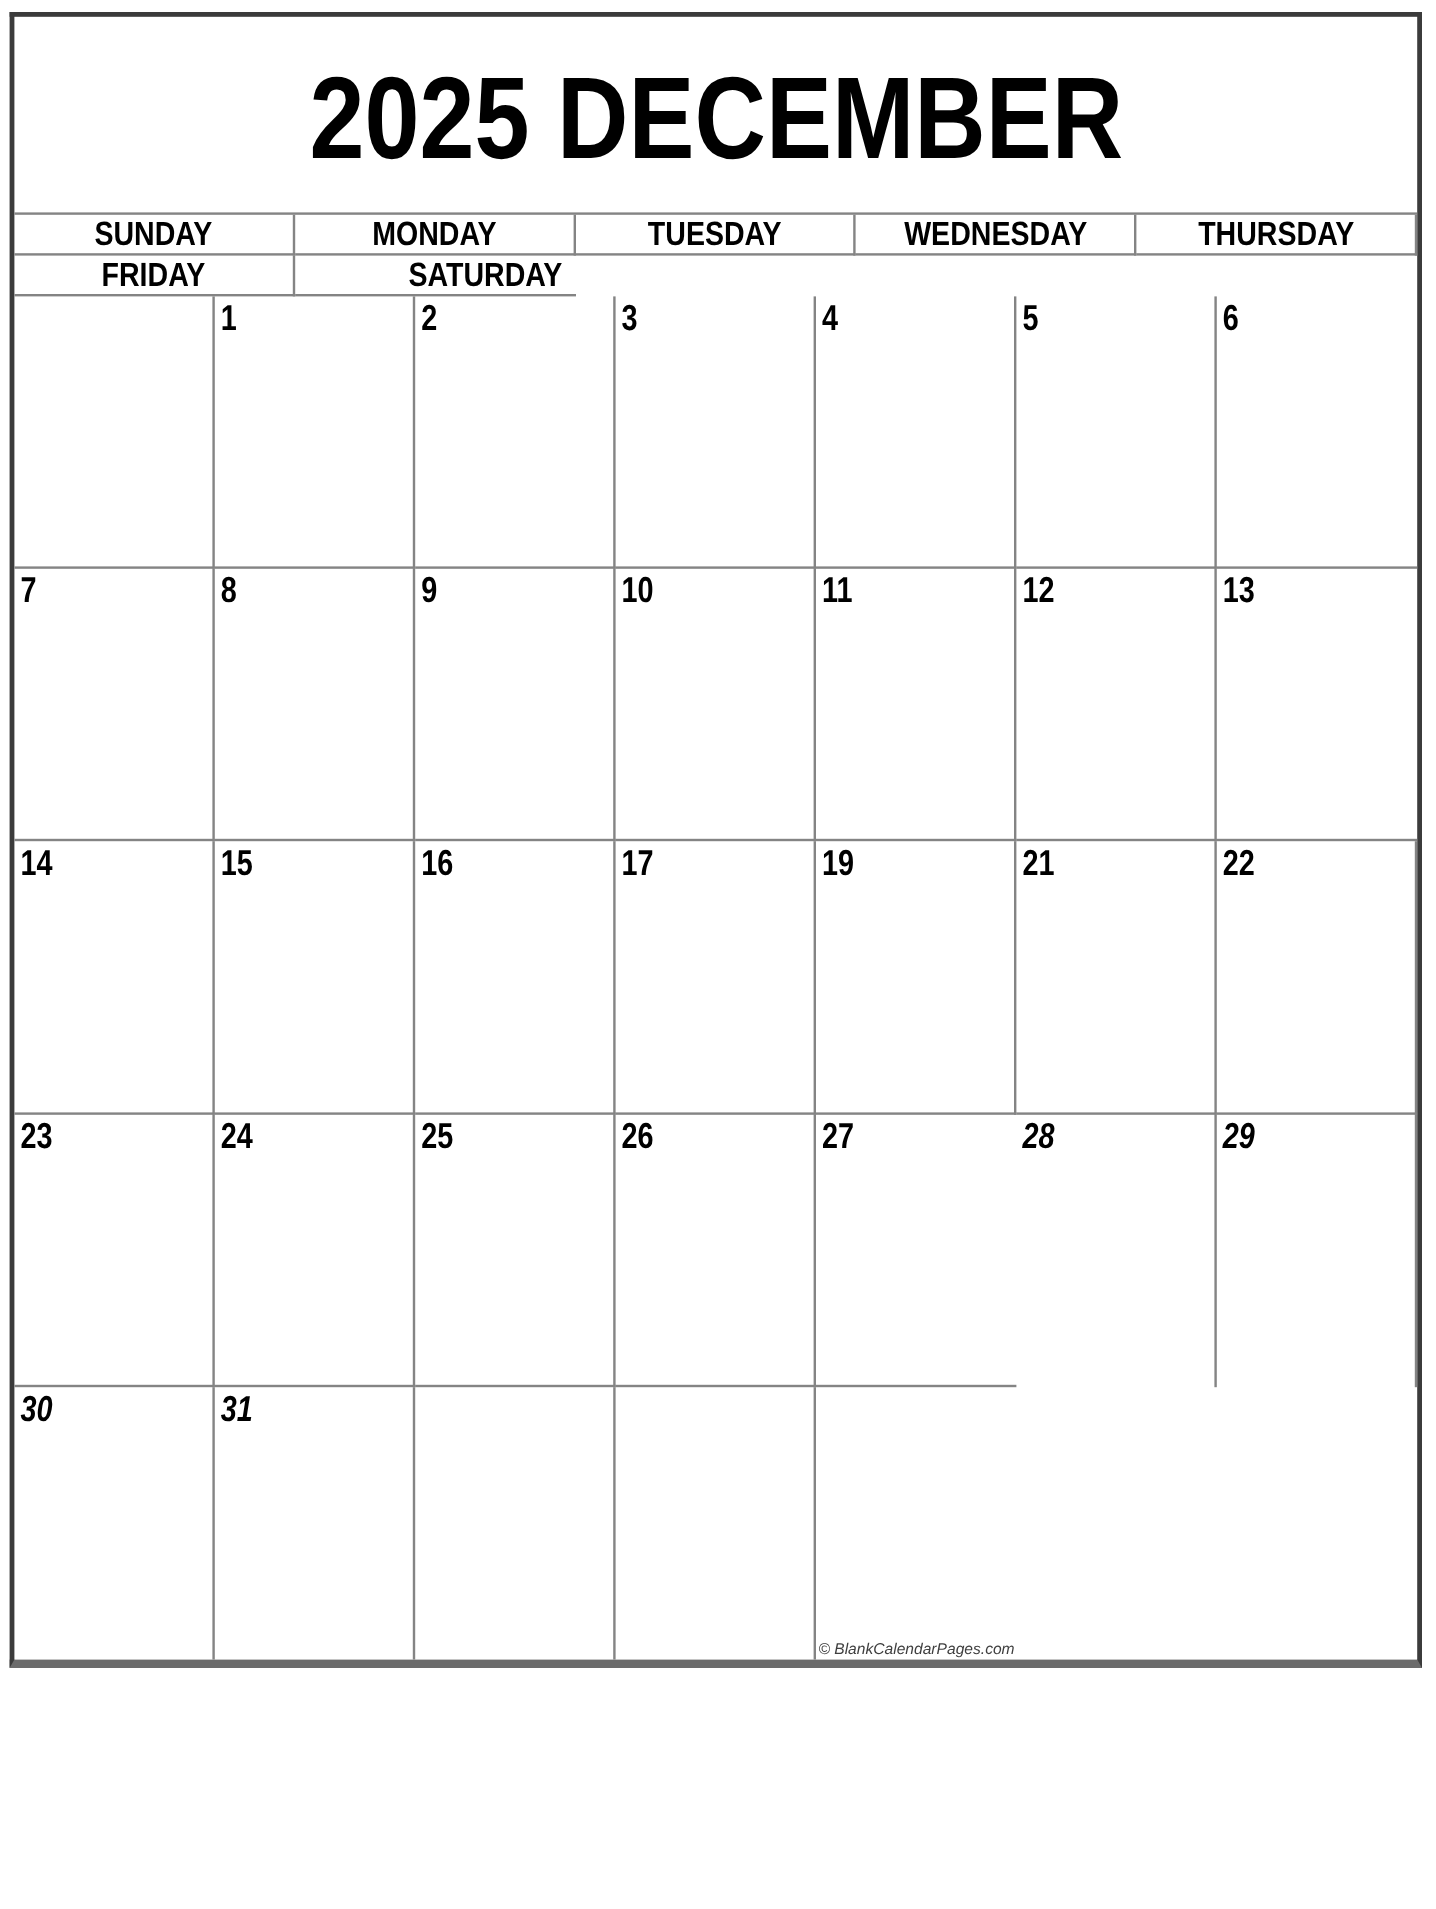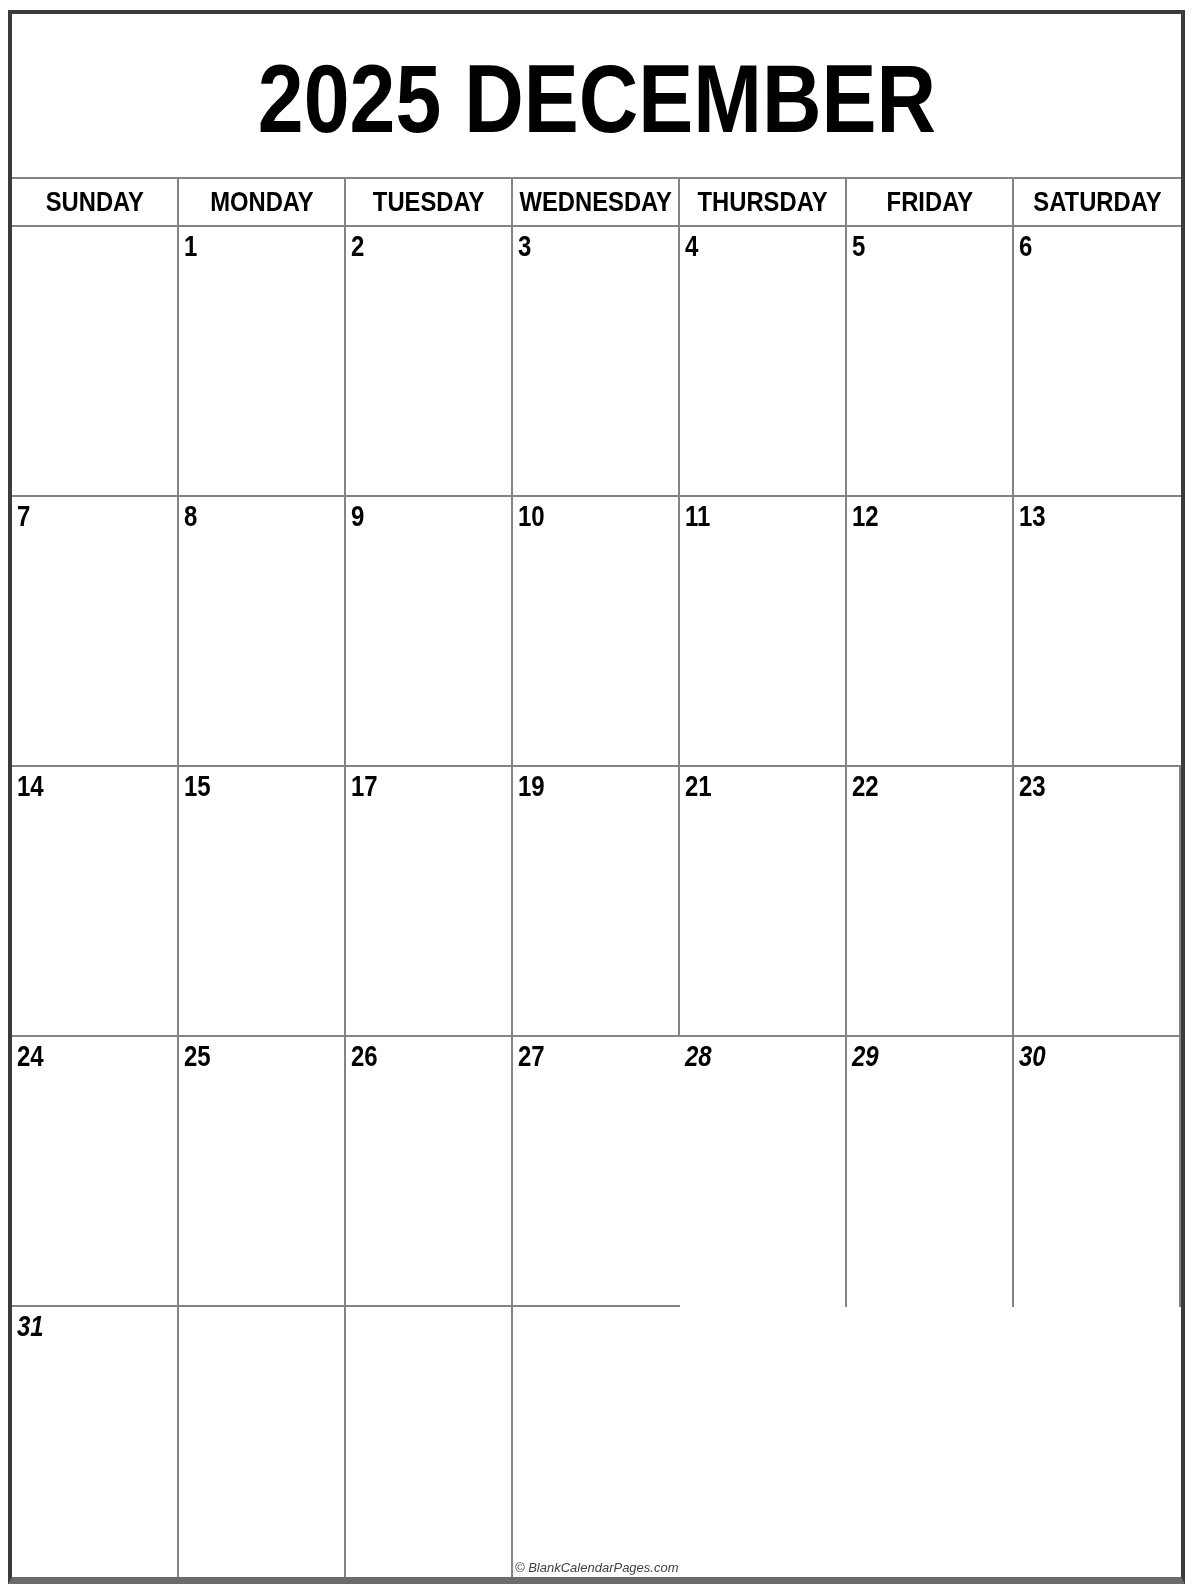--- a/index.html
+++ b/index.html
@@ -8,21 +8,21 @@
     background: #ffffff;
     width: 1197px;
     height: 1591px;
     font-family: "Liberation Sans", sans-serif;
   }
   .page {
     position: absolute;
     left: 8px;
     top: 10px;
     width: 1177px;
-    height: 1574px;
+    height: 1380px;
     box-sizing: border-box;
     border: 4px solid #3b3b3b;
     border-bottom: 7px solid #6b6b6b;
     background: #ffffff;
     display: flex;
     flex-direction: column;
   }
   .title-area {
     height: 163px;
     flex: 0 0 163px;
@@ -38,34 +38,34 @@
     line-height: 1;
     white-space: nowrap;
     display: inline-block;
     transform: scaleX(0.85);
     transform-origin: 50% 50%;
     padding-top: 6px;
   }
   .header-row {
     flex: 0 0 50px;
     display: grid;
-    grid-template-columns: repeat(7, 1fr);
+    grid-template-columns: repeat(5, 1fr);
     border-top: 2px solid #848484;
     box-sizing: border-box;
   }
   .header-cell {
     border-right: 2px solid #848484;
     border-bottom: 2px solid #848484;
     box-sizing: border-box;
     display: flex;
     align-items: center;
     justify-content: center;
     overflow: hidden;
   }
-  .header-cell:nth-child(7) { border-right: none; }
+  .header-cell:nth-child(7) { border-right: none; justify-content: flex-end; }
   .header-label {
     font-size: 28px;
     font-weight: bold;
     color: #000000;
     white-space: nowrap;
     display: inline-block;
     transform: scaleX(0.85);
     transform-origin: 50% 50%;
   }
   .weeks-grid {
@@ -150,20 +150,21 @@
     <div class="day-cell"><span class="day-num">7</span></div>
     <div class="day-cell"><span class="day-num">8</span></div>
     <div class="day-cell"><span class="day-num">9</span></div>
     <div class="day-cell"><span class="day-num">10</span></div>
     <div class="day-cell"><span class="day-num">11</span></div>
     <div class="day-cell"><span class="day-num">12</span></div>
     <div class="day-cell col7"><span class="day-num">13</span></div>
 
     <div class="day-cell"><span class="day-num">14</span></div>
     <div class="day-cell"><span class="day-num">15</span></div>
+    <div class="day-cell"><span class="day-num">16</span></div>
     <div class="day-cell"><span class="day-num">17</span></div>
     <div class="day-cell"><span class="day-num">19</span></div>
 
     <div class="day-cell"><span class="day-num">21</span></div>
     <div class="day-cell"><span class="day-num">22</span></div>
     <div class="day-cell"><span class="day-num">23</span></div>
     <div class="day-cell"><span class="day-num">24</span></div>
     <div class="day-cell"><span class="day-num">25</span></div>
     <div class="day-cell"><span class="day-num">26</span></div>
     <div class="day-cell col7"><span class="day-num">27</span></div>

